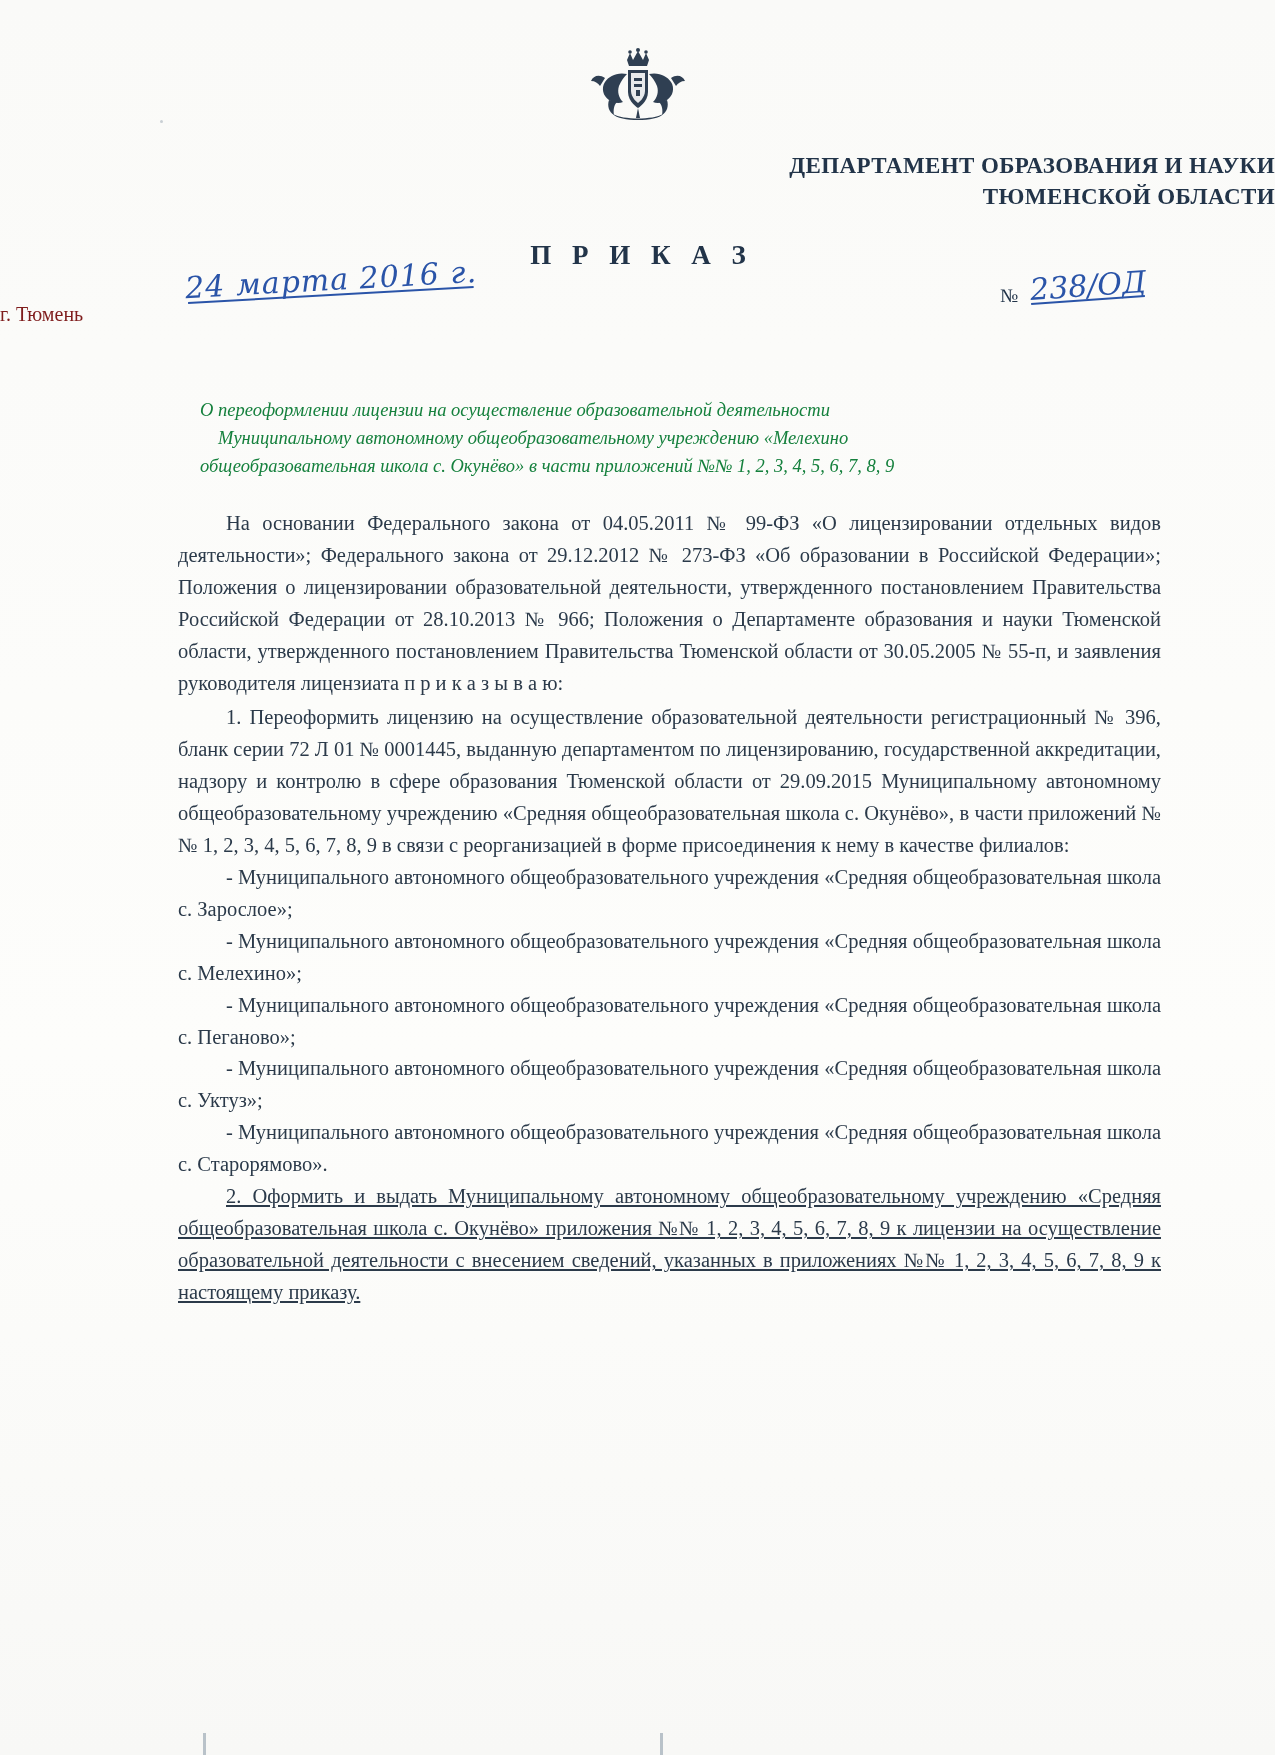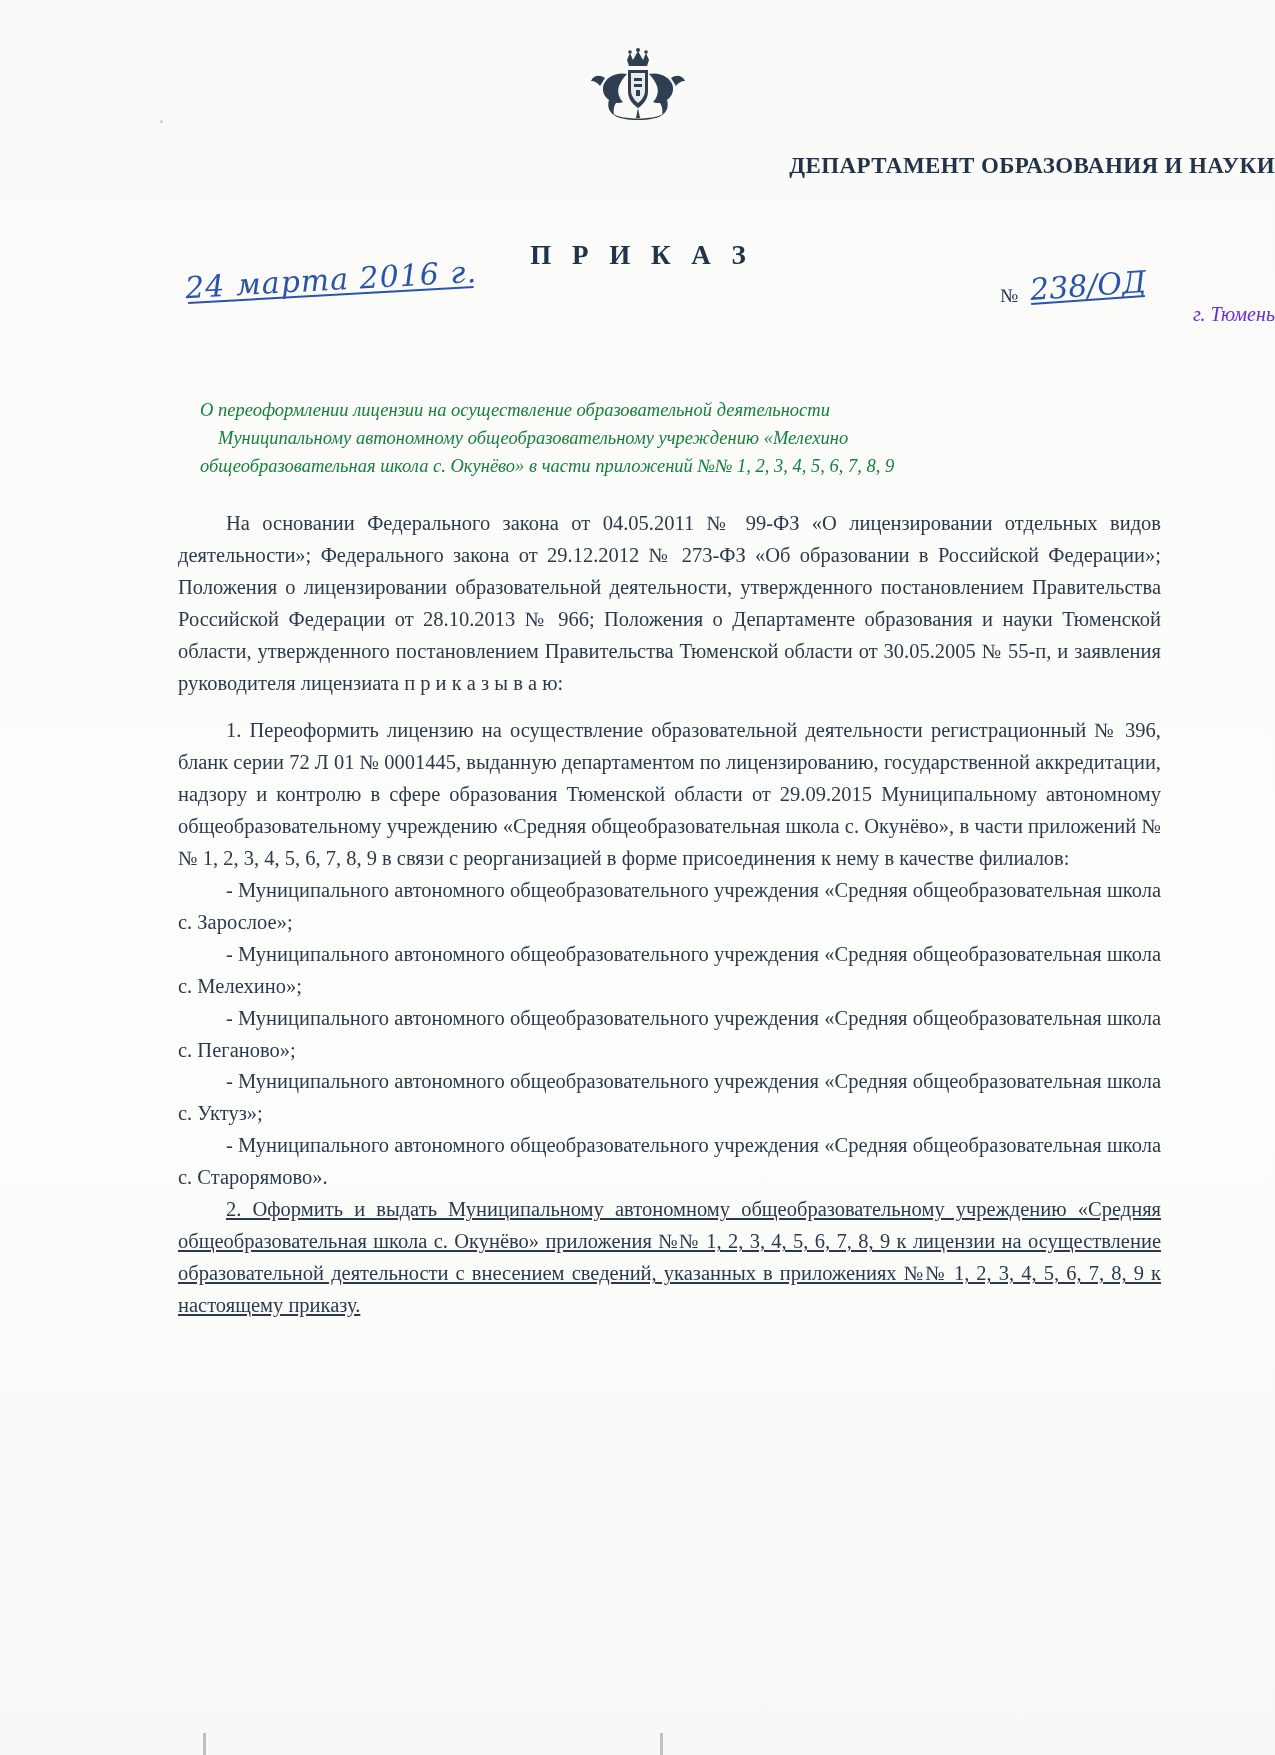--- a/index.html
+++ b/index.html
@@ -62,24 +62,23 @@
     font-size: 27px;
     letter-spacing: 7px;
     color: #223449;
     margin-left: 8px;
   }
 
   .city {
     position: absolute;
     left: 0; right: 0;
     top: 303px;
-    text-align: right;
+    text-align: left;
     font-size: 20px;
-    color: #6d28d9;
-    font-style: italic;
+    color: #7f1d1d;
   }
 
   
   .hw-date {
     position: absolute;
     left: 185px;
     top: 262px;
     font-family: "DejaVu Serif", serif;
     font-style: italic;
     font-size: 30px;
@@ -150,21 +149,21 @@
     font-size: 20.5px;
     line-height: 1.56;
     color: #2b3a4a;
   }
   p.para {
     margin: 0 0 0 0;
     text-align: justify;
     text-indent: 48px;
     text-justify: inter-word;
   }
-  p.para.tight { margin-top: 15px; }
+  p.para.tight { margin-top: 2px; }
   p.dash {
     margin: 0;
     text-align: justify;
     text-indent: 48px;
   }
   p.para:last-child { margin-bottom: 0; text-decoration: underline; }
 
   
   .edge-mark {
     position: absolute;
@@ -212,20 +211,21 @@
           <path d="M84 52 C86 58 84 64 79 67 C80 62 79 57 76 54 Z"></path>
 
           <path d="M30 66 C40 72 70 72 80 66 C74 74 36 74 30 66 Z"></path>
           <path d="M55 60 L57 70 L53 70 Z"></path>
         </g>
       </svg>
     </div>
 
     <div class="dept-title">
       <span class="l1">ДЕПАРТАМЕНТ ОБРАЗОВАНИЯ И НАУКИ</span>
+      <span class="l2">ТЮМЕНСКОЙ ОБЛАСТИ</span>
     </div>
 
     <div class="order-word">П Р И К А З</div>
 
     <div class="hw-date">24 марта 2016 г.</div>
 
     <div class="city">г. Тюмень</div>
 
     <div class="num-label">№</div>
     <div class="hw-num">238/ОД</div>

